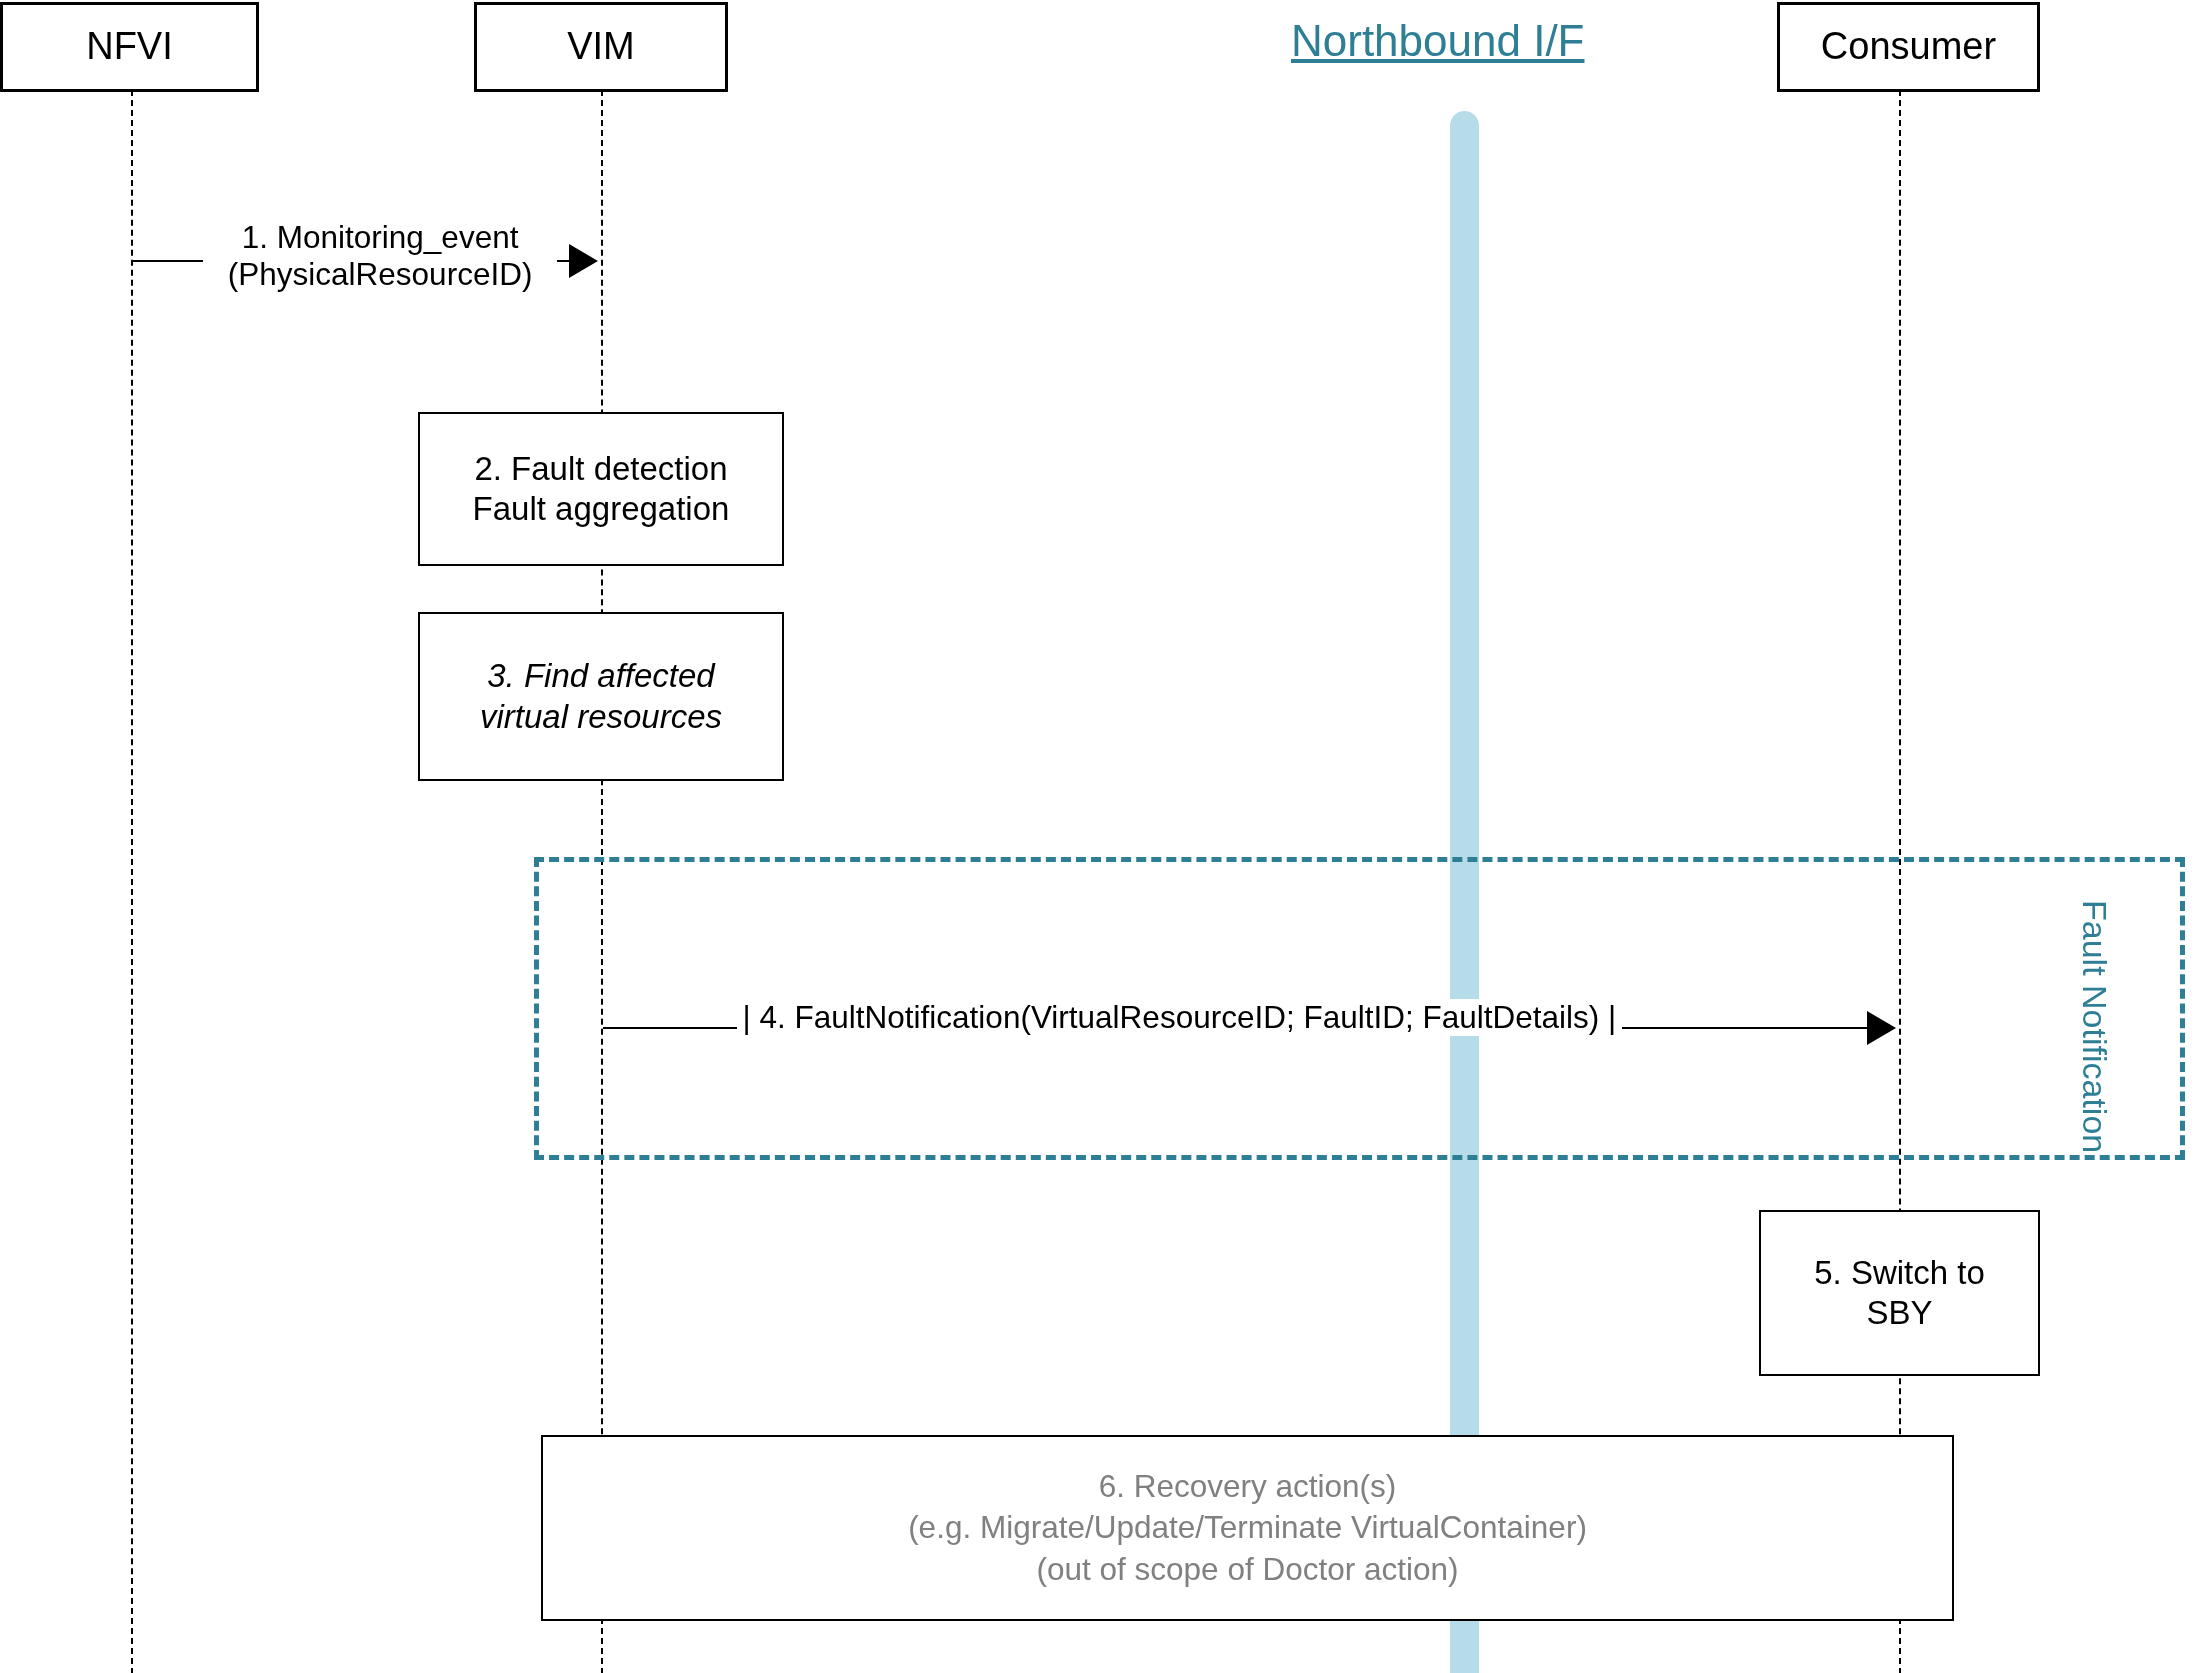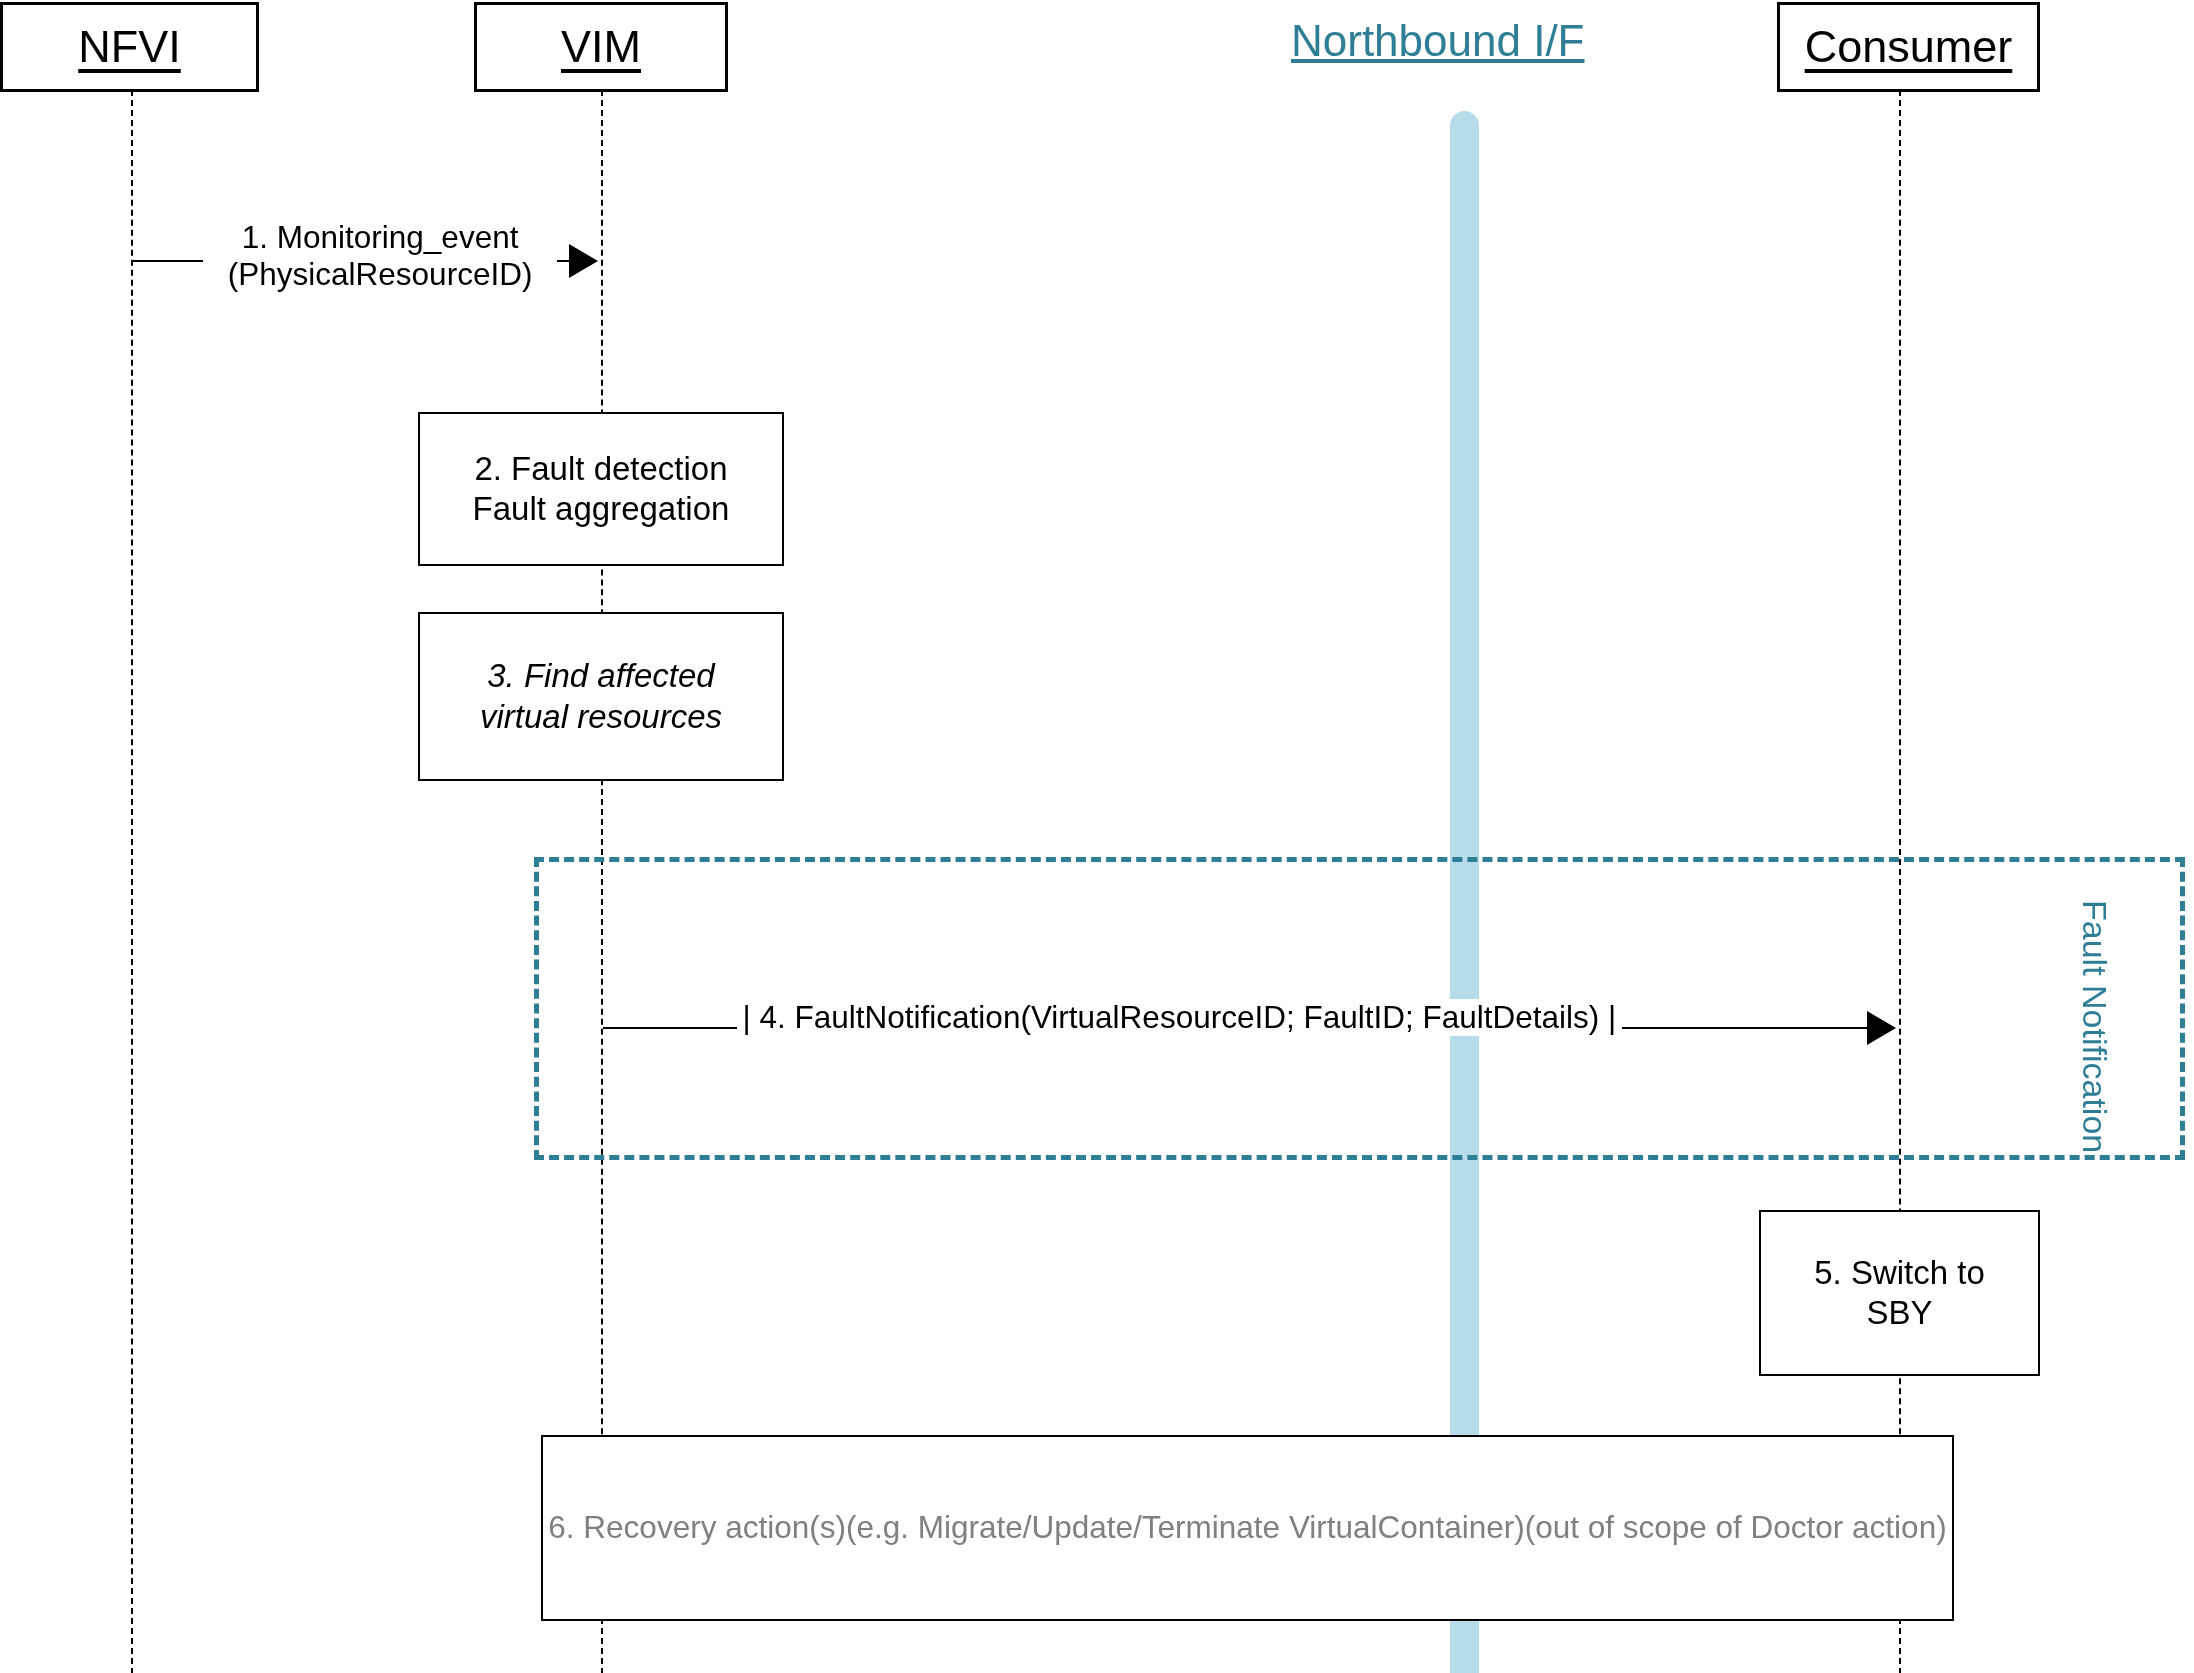--- a/index.html
+++ b/index.html
@@ -4,41 +4,41 @@
 <style>
   html,body{margin:0;padding:0;background:#ffffff;}
   body{font-family:"Liberation Sans", sans-serif;}
   #canvas{position:relative;width:2194px;height:1674px;background:#ffffff;overflow:hidden;}
 
   .lifeline{position:absolute;width:0;border-left:2.8px dashed #000000;}
   .nb-bar{position:absolute;background:#b6dcea;border-radius:14.6px 14.6px 0 0;}
 
   .actor-box{position:absolute;box-sizing:border-box;border:3.9px solid #000000;background:#ffffff;
              display:flex;align-items:center;justify-content:center;}
-  .actor-label{font-size:45px;color:#000000;text-decoration:underline;text-underline-offset:6.8px;
+  .actor-label{font-size:38px;color:#000000;text-underline-offset:6.8px;
                text-decoration-thickness:3.9px;white-space:nowrap;}
 
   .nb-title{position:absolute;color:#2e7f96;font-size:44px;white-space:nowrap;text-decoration:underline;}
 
   .act-box{position:absolute;box-sizing:border-box;border:2.3px solid #000000;background:#ffffff;
            display:flex;flex-direction:column;align-items:center;justify-content:center;
            font-size:33px;line-height:1.22;color:#000000;text-align:center;}
 
   .msg-line{position:absolute;height:0;border-top:2.8px solid #000000;}
   .msg-head{position:absolute;width:0;height:0;border-top:17px solid transparent;
             border-bottom:17px solid transparent;border-left:29px solid #000000;}
   .msg-text{position:absolute;background:#ffffff;color:#000000;text-align:center;
             font-size:31.5px;line-height:1.18;white-space:nowrap;padding:0 5.6px;}
 
   .frame{position:absolute;box-sizing:border-box;border:5.6px dashed #2e7f96;background:transparent;}
   .frame-label{position:absolute;color:#2e7f96;font-size:34px;line-height:1.15;text-align:center;
                white-space:nowrap;writing-mode:vertical-rl;}
 
   .recovery-box{position:absolute;box-sizing:border-box;border:2.3px solid #000000;background:#ffffff;
-                display:flex;align-items:center;justify-content:center;
+                display:flex;flex-direction:column;align-items:center;justify-content:center;
                 color:#808080;font-size:31.5px;line-height:1.32;text-align:center;}
 </style>
 </head>
 <body>
 
 <div id="canvas">
 
   <div class="lifeline" style="left:131px;top:90px;height:1584px;"></div>
   <div class="lifeline" style="left:601px;top:90px;height:1584px;"></div>
   <div class="lifeline" style="left:1899px;top:90px;height:1584px;"></div>

